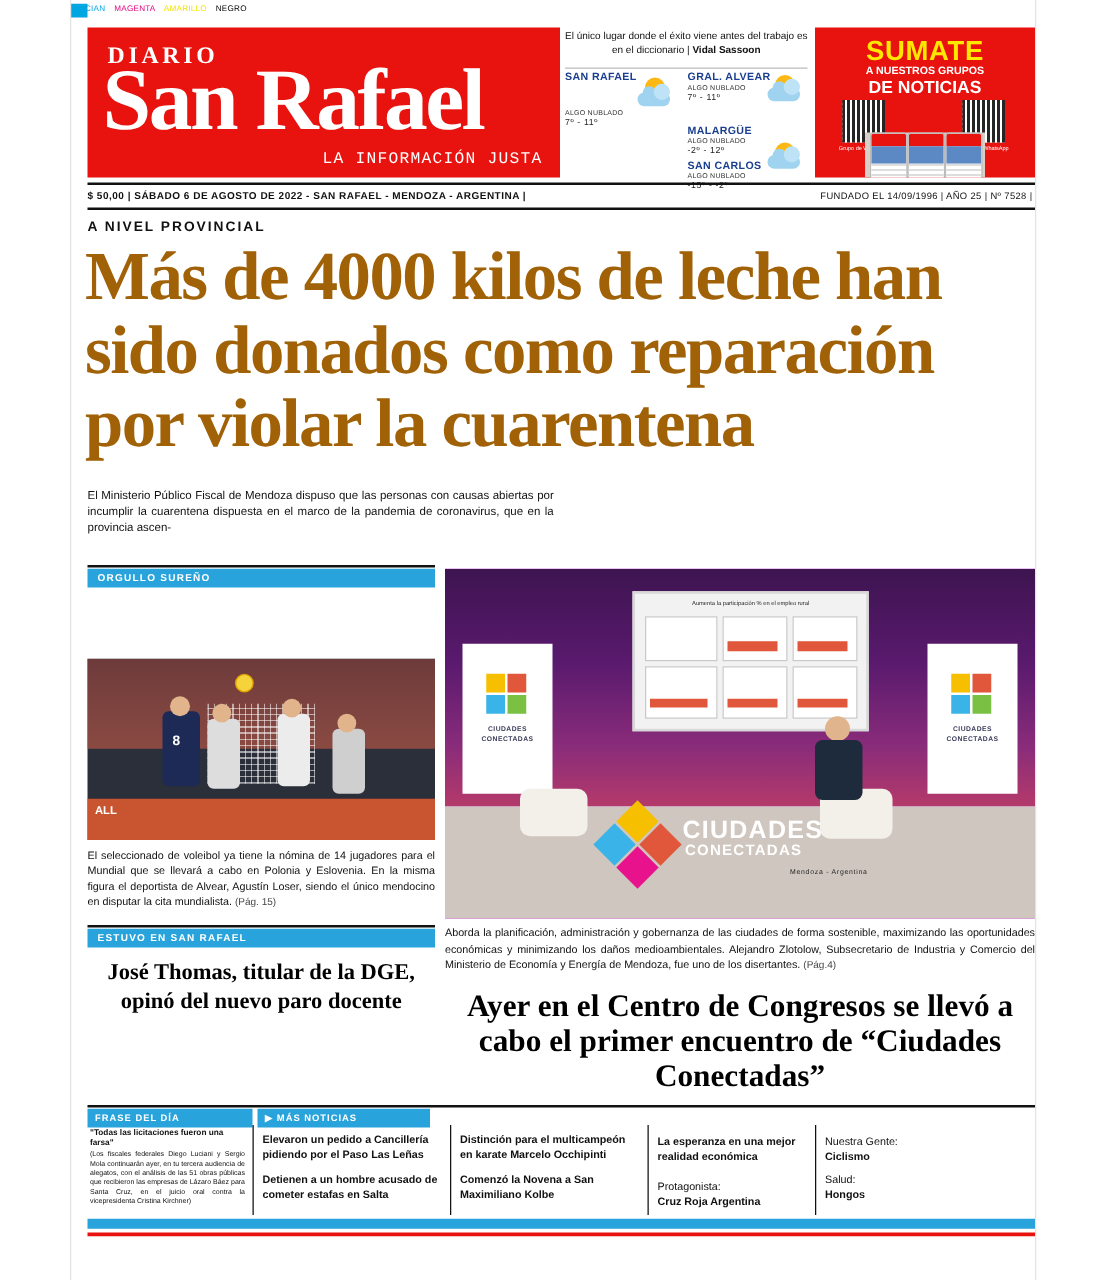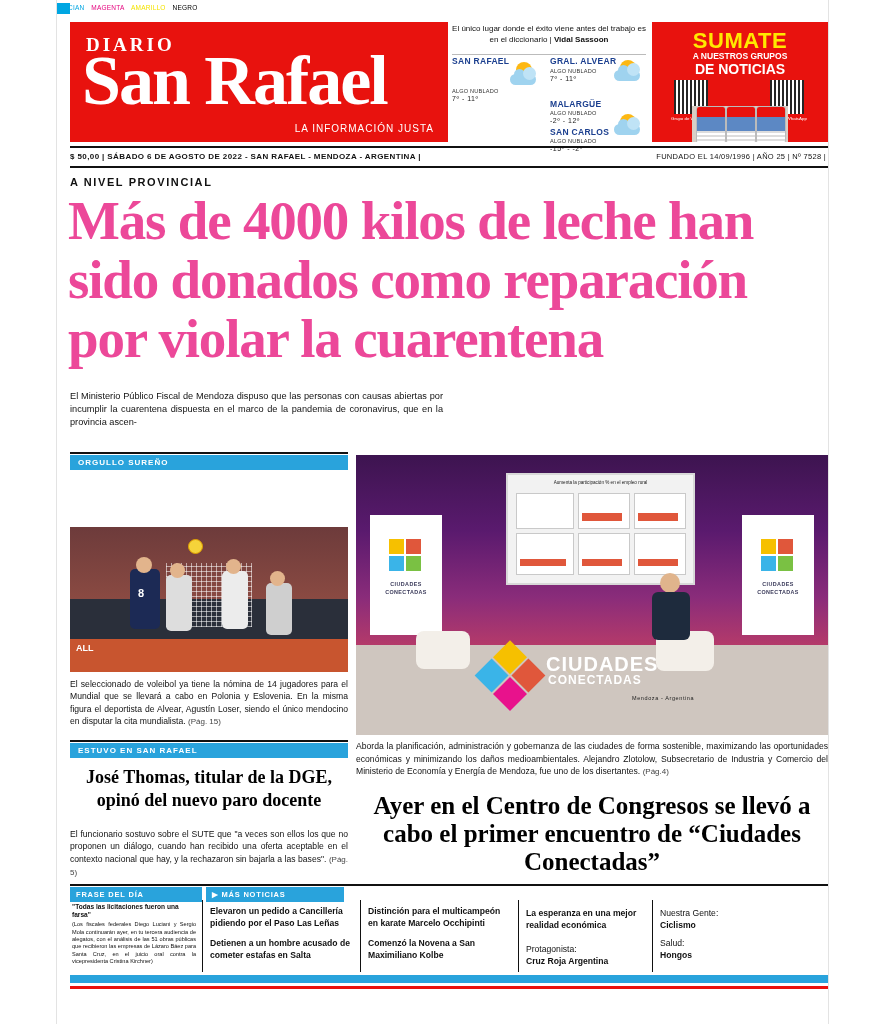--- a/index.html
+++ b/index.html
@@ -16,21 +16,21 @@
   .c-yel{color:#f4e400;}
   .c-blk{color:#000;}
 
   .sideline{position:absolute;left:56px;top:0;width:1px;height:1024px;background:#e3e3e3;}
   .sideline2{position:absolute;left:828px;top:0;width:1px;height:1024px;background:#e3e3e3;}
 
   
   .masthead{position:absolute;left:70px;top:22px;width:378px;height:120px;background:#e8120e;color:#fff;}
   .mh-diario{position:absolute;left:16px;top:12px;font-size:19px;font-weight:bold;letter-spacing:3px;font-family:"Liberation Serif",serif;}
   .mh-name{position:absolute;left:12px;top:24px;font-size:70px;font-weight:bold;font-family:"Liberation Serif",serif;letter-spacing:-2px;line-height:1;}
-  .mh-sub{position:absolute;right:14px;bottom:8px;font-size:10px;letter-spacing:1px;font-family:Liberation Sans, sans-serif;}
+  .mh-sub{position:absolute;right:14px;bottom:8px;font-size:13px;letter-spacing:1px;font-family:Liberation Mono, monospace;}
 
   
   .quotebox{position:absolute;left:452px;top:22px;width:194px;height:32px;border-bottom:1px solid #bbb;}
   .quote-txt{font-size:8px;line-height:1.35;color:#111;text-align:center;padding-top:2px;}
   .quote-txt b{font-weight:bold;}
 
   
   .weather{position:absolute;left:452px;top:56px;width:194px;height:86px;}
   .wcol{position:absolute;top:0;width:96px;}
   .wcity{font-size:8.5px;font-weight:bold;color:#1b3f8f;letter-spacing:.3px;}
@@ -58,21 +58,21 @@
   .ph-img{height:14px;background:#5c88c4;}
   .ph-lines{height:10px;background:repeating-linear-gradient(0deg,#ddd 0 2px,#fff 2px 4px);}
 
   
   .infostrip{position:absolute;left:70px;top:146px;width:758px;height:18px;border-top:2px solid #111;border-bottom:2px solid #111;}
   .infostrip .txt{font-size:8px;font-weight:bold;letter-spacing:.4px;padding-top:4px;color:#111;}
   .infostrip .right{position:absolute;right:2px;top:4px;font-size:7.5px;letter-spacing:.3px;color:#111;}
 
   
   .kicker{position:absolute;left:70px;top:176px;font-size:11px;font-weight:bold;letter-spacing:1.6px;color:#111;}
-  .headline{position:absolute;left:68px;top:192px;width:760px;font-family:"Liberation Serif",serif;font-weight:bold;font-size:55px;line-height:1.07;letter-spacing:-1.2px;color:#ec4899;}
+  .headline{position:absolute;left:68px;top:192px;width:760px;font-family:"Liberation Serif",serif;font-weight:bold;font-size:55px;line-height:1.07;letter-spacing:-1.2px;color:#a16207;}
 
   
   .lead{position:absolute;left:70px;top:390px;width:758px;display:flex;gap:12px;}
   .lead .col{width:373px;font-size:9.2px;line-height:1.42;text-align:justify;color:#111;}
   .pag{font-size:8px;color:#444;}
 
   
   .tagbar{position:absolute;background:#29a3dc;color:#fff;font-size:8px;font-weight:bold;letter-spacing:1px;padding:3px 8px;}
   .rule{position:absolute;background:#111;}
 
@@ -244,24 +244,20 @@
     <span>El seleccionado de voleibol ya tiene la nómina de 14 jugadores para el Mundial que se llevará a cabo en Polonia y Eslovenia. En la misma figura el deportista de Alvear, Agustín Loser, siendo el único mendocino en disputar la cita mundialista.</span>
     <span class="pag">(Pág. 15)</span>
   </div>
 
   <div class="rule" style="left:70px;top:740px;width:278px;height:2px;"></div>
   <div class="tagbar" style="left:70px;top:743px;width:262px;">ESTUVO EN SAN RAFAEL</div>
   <div class="sub-head" style="left:70px;top:766px;width:278px;font-size:18px;line-height:1.25;">
     <div>José Thomas, titular de la DGE,</div>
     <div>opinó del nuevo paro docente</div>
   </div>
-  <div class="lc-text" style="left:70px;top:828px;width:278px;">
-    <span>El funcionario sostuvo sobre el SUTE que "a veces son ellos los que no proponen un diálogo, cuando han recibido una oferta aceptable en el contexto nacional que hay, y la rechazaron sin bajarla a las bases".</span>
-    <span class="pag">(Pág. 5)</span>
-  </div>
 
   <div class="mainphoto">
     <div class="mp-wall"></div>
     <div class="mp-floor"></div>
 
     <div class="mp-screen">
       <div class="mp-scr-title">Aumenta la participación % en el empleo rural</div>
       <div class="mp-box" style="left:8px;top:18px;width:56px;height:34px;"></div>
       <div class="mp-box" style="left:70px;top:18px;width:50px;height:34px;"></div>
       <div class="mp-box" style="left:126px;top:18px;width:50px;height:34px;"></div>

